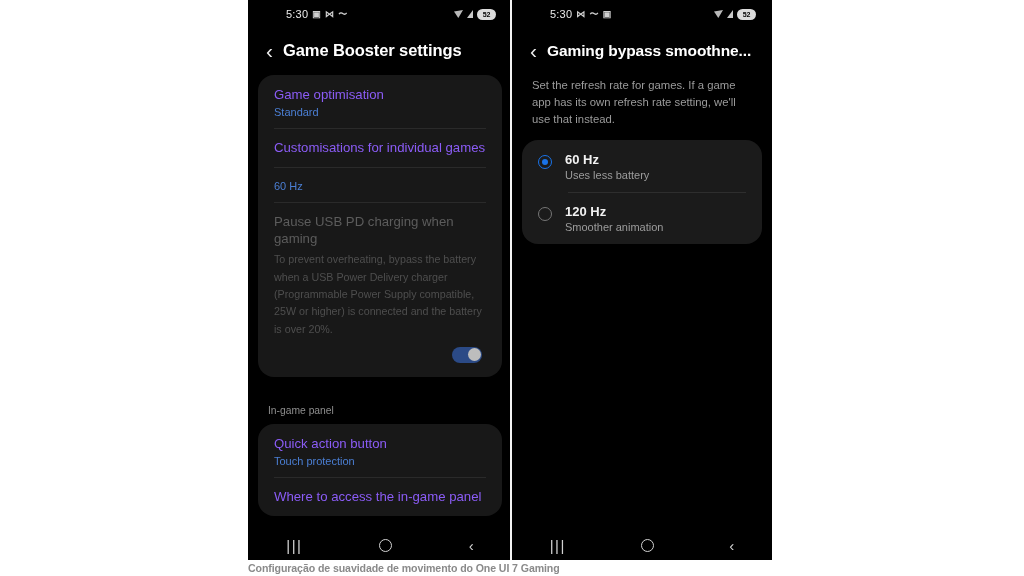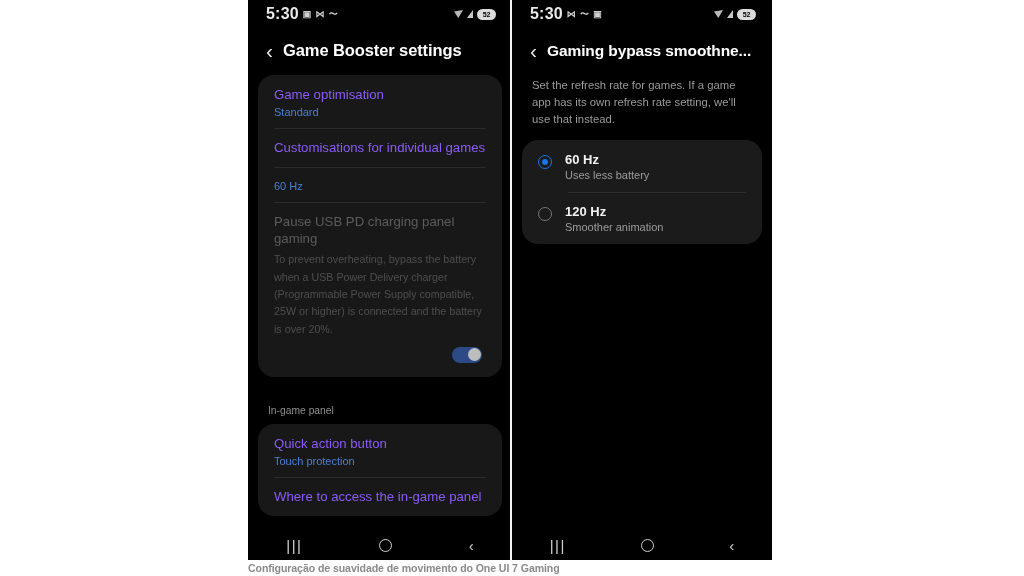--- a/index.html
+++ b/index.html
@@ -40,21 +40,21 @@
     display:flex;
     align-items:center;
     justify-content:space-between;
     padding:0 16px 0 18px;
     color:#e9e9e9;
     font-size:11px;
     font-weight:bold;
     letter-spacing:.2px;
   }
   .sb-left, .sb-right { display:flex; align-items:center; gap:4px; }
-  .sb-time { font-size:16px; font-weight:bold; }
+  .sb-time { font-size:11px; font-weight:normal;margin-left:20px; }
   .sb-ico {
     display:inline-block;
     font-size:9px;
     color:#cfcfcf;
     line-height:1;
   }
   .batt {
     display:inline-block;
     min-width:19px;
     height:11px;
@@ -300,21 +300,21 @@
         <div class="row-title">Game optimisation</div>
         <div class="row-sub-accent">Standard</div>
       </div>
       <div class="row">
         <div class="row-title">Customisations for individual games</div>
       </div>
       <div class="row">
         <div class="row-sub-accent">60 Hz</div>
       </div>
       <div class="row">
-        <div class="dim-title">Pause USB PD charging panel gaming</div>
+        <div class="dim-title">Pause USB PD charging when gaming</div>
         <div class="dim-body">To prevent overheating, bypass the battery when a USB Power Delivery charger (Programmable Power Supply compatible, 25W or higher) is connected and the battery is over 20%.</div>
         <div class="toggle-wrap">
           <div class="toggle">
             <div class="knob"></div>
           </div>
         </div>
       </div>
     </div>
 
     <div class="section-label">In-game panel</div>

